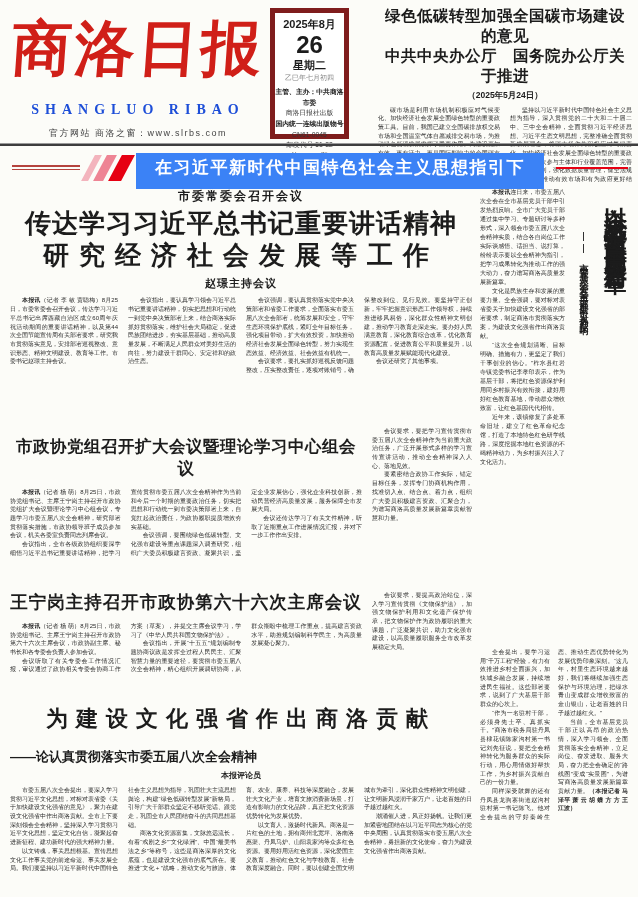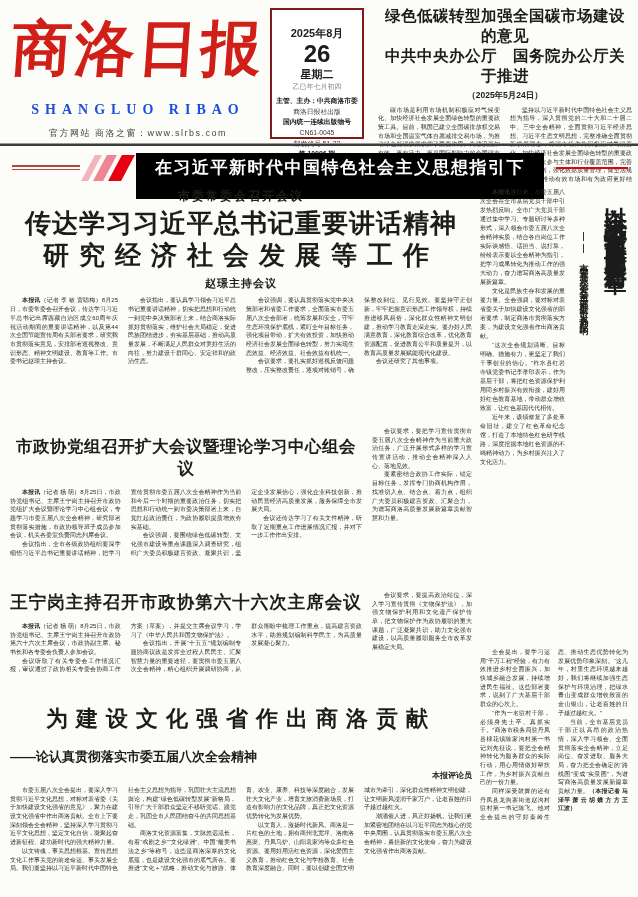--- a/index.html
+++ b/index.html
@@ -19,23 +19,23 @@
     position:absolute; left:8px; top:102px; width:260px; text-align:center;
     font-family:"Liberation Serif","DejaVu Serif",serif; font-weight:bold;
     font-size:14px; letter-spacing:6px; color:#1d4ed8;
   }
   .mast-site{
     position:absolute; left:8px; top:127px; width:260px; text-align:center;
     font-size:9px; letter-spacing:1.5px; color:#454545;
   }
   
   .datebox{
-    position:absolute; left:270px; top:8px; width:94px; height:131px;
-    border:2px solid #7f1d1d; box-sizing:border-box; text-align:center;
-    padding-top:16px; background:#fff;
+    position:absolute; left:270px; top:8px; width:79px; height:131px;
+    border:5px solid #7f1d1d; box-sizing:border-box; text-align:center;
+    padding-top:4px; background:#fff;
   }
   .db-ym{ font-size:11px; font-weight:bold; }
   .db-day{ font-size:24px; font-weight:bold; line-height:1.1;text-align:center; }
   .db-week{ font-size:11px; font-weight:bold; margin-bottom:0;text-align:center; }
   .db-lunar{ font-size:7px; color:#888; margin-bottom:4px; }
   .db-s{ font-size:6.8px; line-height:1.55; color:#333; }
   .db-sb{ font-size:6.8px; line-height:1.55; color:#222; font-weight:bold; }
   
   .top-article{ position:absolute; left:378px; top:6px; width:254px; }
   .ta-h{ text-align:center; font-weight:900; font-size:15.5px; line-height:1.3; letter-spacing:0.5px; }
@@ -49,21 +49,21 @@
   .header-rule{ position:absolute; left:0; top:143px; width:638px; height:3px;
                 border-top:1px solid #9a9a9a; background:#3d3d3d; box-sizing:border-box; }
   .banner{ position:absolute; left:0; top:153px; width:638px; height:30px; }
   .bn-line-l{ position:absolute; left:12px; top:12px; width:68px; height:5px;
               border-top:2px solid #b5443f; border-bottom:1px solid #b5443f; box-sizing:border-box; }
   .bn-slashes{ position:absolute; left:88px; top:2px; height:26px; display:flex; gap:5px; }
   .bn-slashes span{ display:block; height:26px; transform:skewX(-28deg); }
   .sl1{ width:7px;  background:#f3b4bd; }
   .sl2{ width:10px; background:#ee8494; }
   .sl3{ width:13px; background:#e60012; }
-  .bn-box{ position:absolute; left:136px; top:0; width:408px; height:46px; background:#000000;
+  .bn-box{ position:absolute; left:136px; top:0; width:408px; height:36px; background:#3b82f6;
            color:#fff; font-weight:900; font-size:17px; letter-spacing:1.5px;
            text-align:center; line-height:30px; }
   .bn-line-r{ position:absolute; left:556px; top:14px; width:72px; height:2px; background:#e60012; }
   
   .a1{ position:absolute; left:10px; top:188px; width:462px; }
   .a1-kicker{ text-align:center; font-size:12px; font-weight:bold; letter-spacing:2px; }
   .a1-h1{ text-align:center; font-weight:900; font-size:26px; letter-spacing:1px; line-height:1.22; margin-top:3px; }
   .a1-h2{ text-align:center; font-weight:900; font-size:26px; letter-spacing:10px; line-height:1.22; }
   .a1-by{ text-align:center; font-weight:bold; font-size:11px; letter-spacing:1px; margin:5px 0 5px; }
   .a1-body{ height:128px; column-count:4; column-gap:10px; font-size:6px; line-height:1.45;
@@ -78,21 +78,21 @@
   .a2-body{ height:104px; }
   .a3-body{ height:76px; }
   .colbody{ column-count:3; column-gap:10px; font-size:6px; line-height:1.45;
             text-align:justify; overflow:hidden; color:#2a2a2a; }
   .ax-side{ width:100px; font-size:6px; line-height:1.45; text-align:justify;
             overflow:hidden; padding-top:3px; color:#2a2a2a; }
   
   .ed{ position:absolute; left:10px; top:704px; width:462px; }
   .ed-h{ text-align:center; font-weight:900; font-size:22px; letter-spacing:8px; }
   .ed-sub{ text-align:left; font-weight:bold; font-size:13px; margin-top:14px; }
-  .ed-by{ text-align:right; font-weight:bold; font-size:8px; margin:4px 0 5px; }
+  .ed-by{ text-align:center; font-weight:bold; font-size:8px; margin:4px 0 5px; }
   .ed-body{ height:116px; column-count:4; column-gap:10px; font-size:6px; line-height:1.45;
             text-align:justify; overflow:hidden; color:#2a2a2a; }
   
   .rt{ position:absolute; left:480px; top:188px; width:148px; height:452px; display:flex; gap:6px; }
   .rt-body{ width:86px; font-size:6px; line-height:1.5; text-align:justify; overflow:hidden; color:#2a2a2a; }
   .rt-heads{ flex:1; display:flex; justify-content:flex-end; }
   .rt-sub{ writing-mode:vertical-rl; font-size:9px; font-weight:bold; letter-spacing:3px;
            padding-top:44px; width:17px; line-height:1.1; }
   .rt-h{ writing-mode:vertical-rl; font-size:23px; font-weight:900; letter-spacing:4px;
          width:40px; line-height:1.1; }

